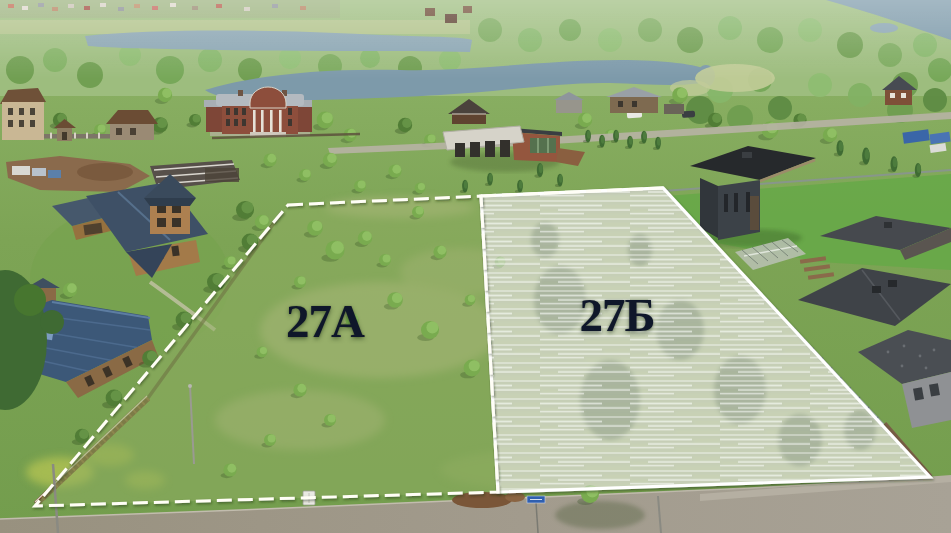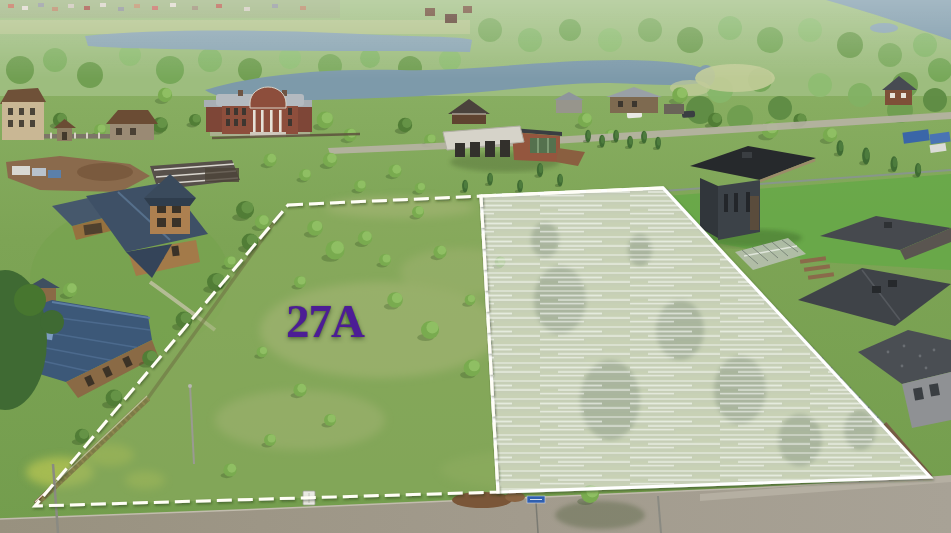--- a/index.html
+++ b/index.html
@@ -1,21 +1,21 @@
 <!DOCTYPE html>
 <html><head>
 <meta charset="utf-8">
 <style>
   html,body{margin:0;padding:0;background:#222;}
   .stage{position:relative;width:951px;height:533px;overflow:hidden;
          font-family:"Liberation Sans",sans-serif;background:#7da455;}
   .stage svg{position:absolute;left:0;top:0;display:block;}
   .plot-label{position:absolute;transform:translate(-50%,-50%);
     font-family:"Liberation Serif",serif;font-weight:700;font-size:47px;
-    letter-spacing:-1px;color:#4c1d95;
+    letter-spacing:-1px;color:#0f172a;
     text-shadow:0 2px 4px rgba(30,50,20,.5),0 0 2px rgba(0,0,0,.25);
     user-select:none;white-space:nowrap;}
   .label-a{left:325px;top:321px;}
   .label-b{left:617px;top:315px;}
 </style>
 </head>
 <body>
 
 <div class="stage">
 <svg width="951" height="533" viewBox="0 0 951 533">
@@ -547,13 +547,14 @@
   </g>
   <g filter="url(#ds)">
     <polygon points="288,205 481,196 498,492 35,506" fill="none" stroke="#fffef6" stroke-width="3" stroke-dasharray="15 6"></polygon>
   </g>
   <line x1="481" y1="196" x2="663" y2="188" stroke="#fffef6" stroke-width="3" stroke-dasharray="15 6"></line>
 
   <rect x="0" y="0" width="951" height="80" fill="url(#hazeGrad)"></rect>
 </svg>
 
   <div class="plot-label label-a">27А</div>
+  <div class="plot-label label-b">27Б</div>
 </div>
 
 </body></html>

